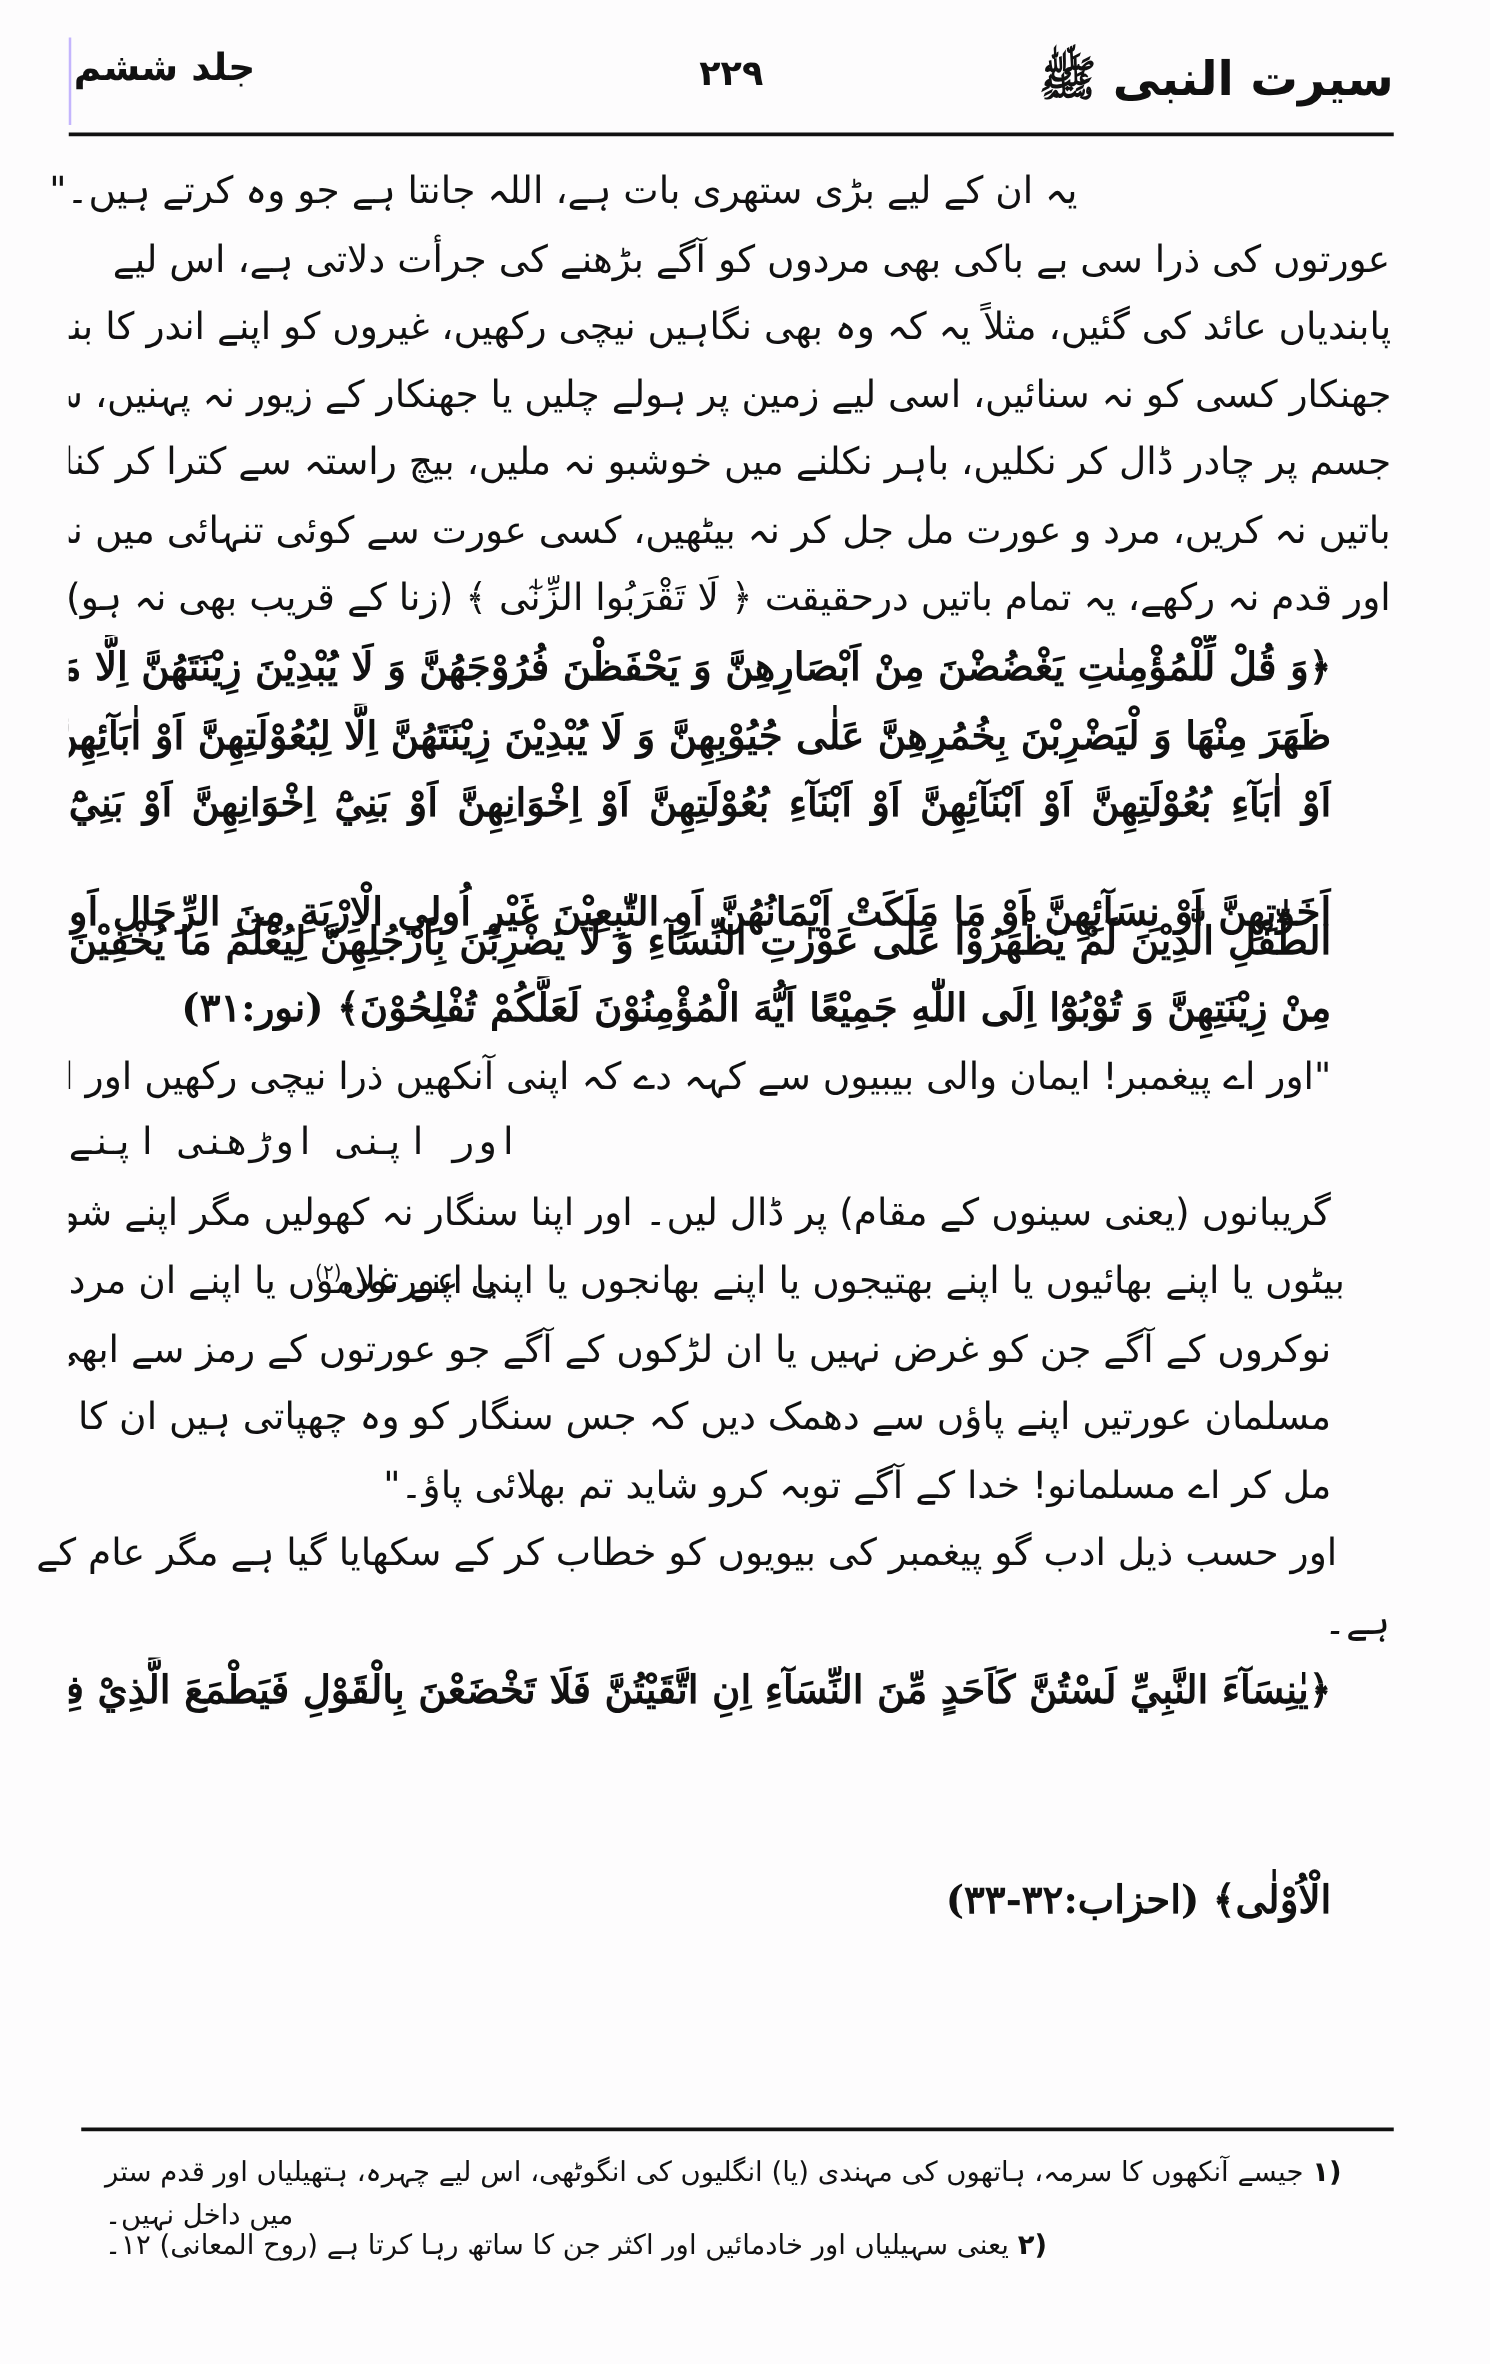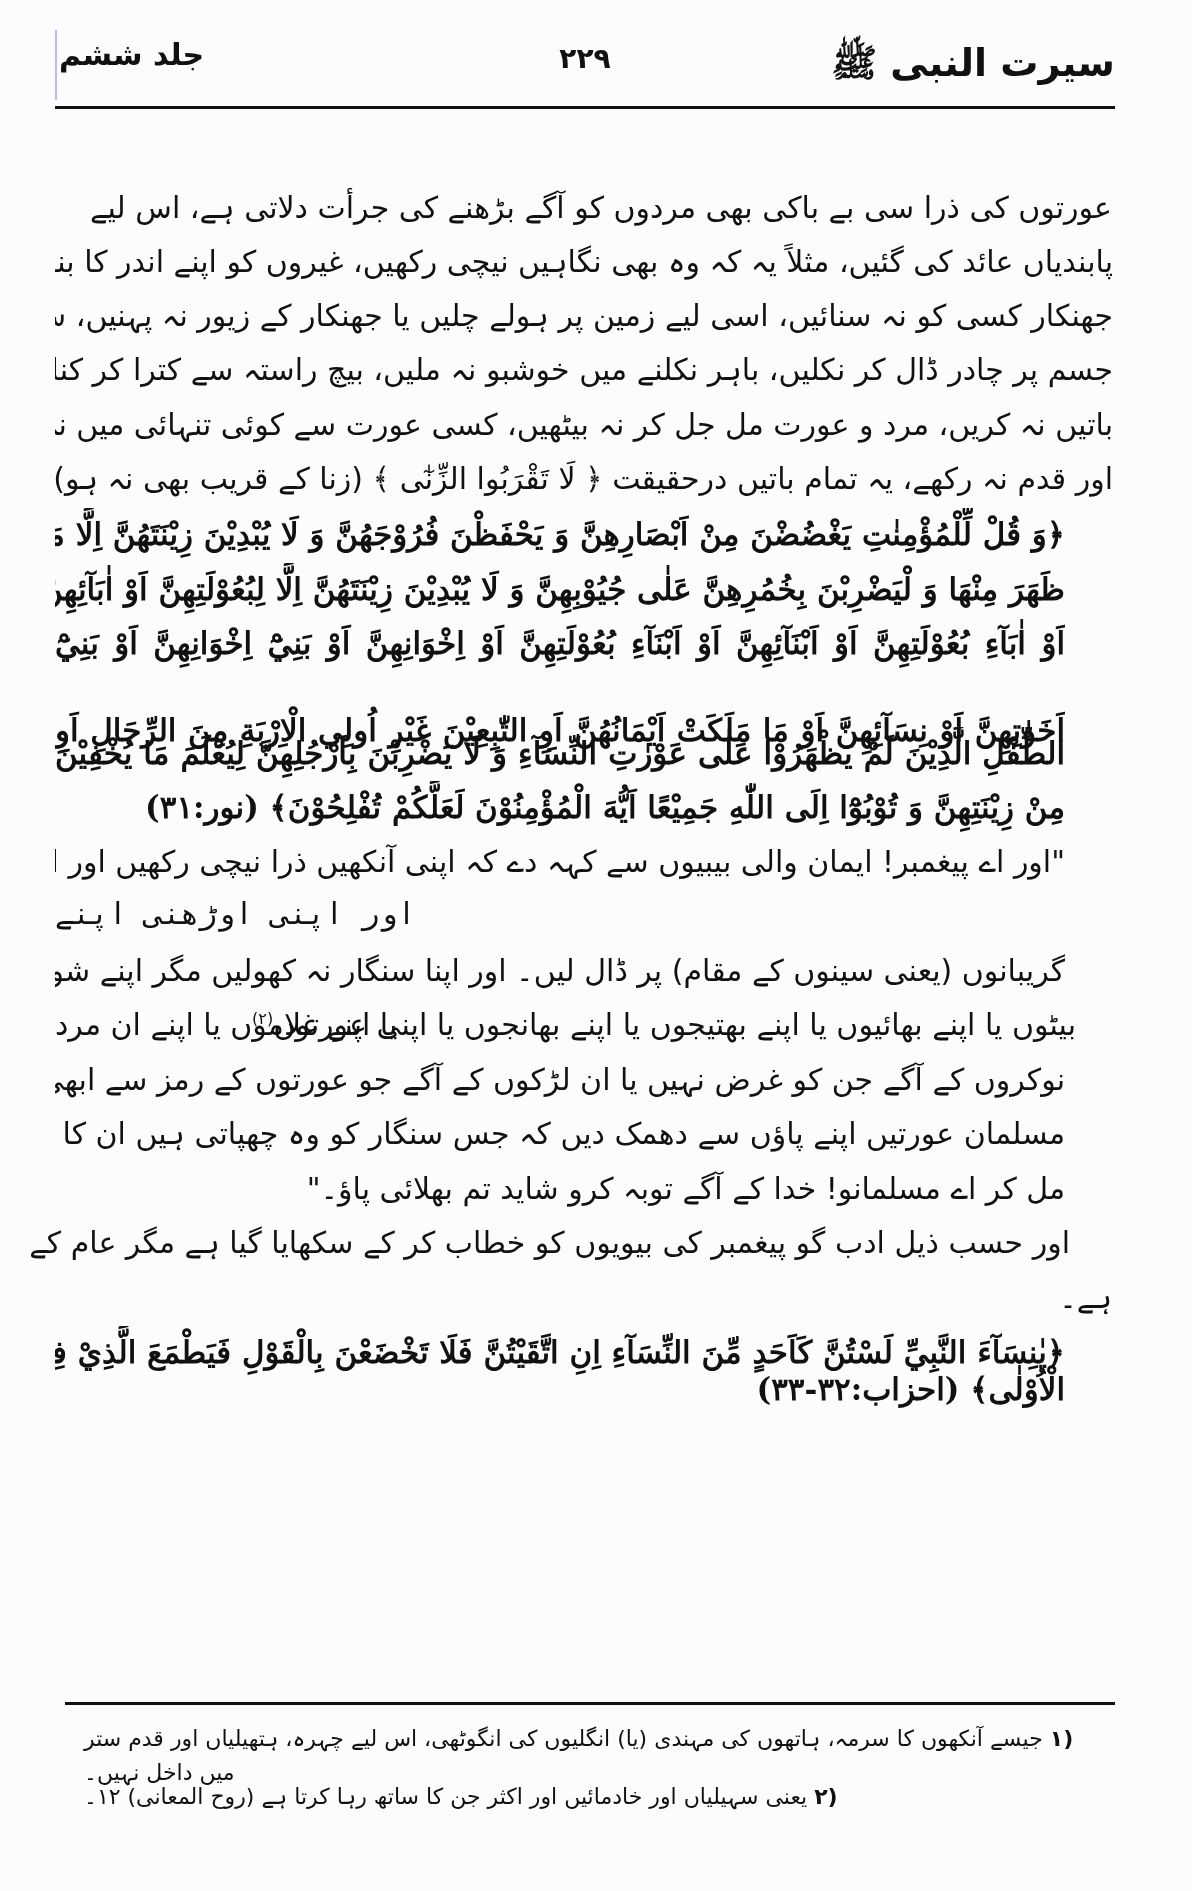--- a/index.html
+++ b/index.html
@@ -111,20 +111,21 @@
 <body>
 
 <div class="page">
 
   <div class="header">
     <span class="book-title">سیرت النبی ﷺ</span>
     <span class="page-number">۲۲۹</span>
     <span class="volume">جلد ششم</span>
   </div>
 
+  <div class="line short" style="top:127px; right:330px; left:auto; width:auto;">یہ ان کے لیے بڑی ستھری بات ہے، اللہ جانتا ہے جو وہ کرتے ہیں۔"</div>
   <div class="line" style="top:182px; right:80px; left:auto; width:1030px;">عورتوں کی ذرا سی بے باکی بھی مردوں کو آگے بڑھنے کی جرأت دلاتی ہے، اس لیے ان پر شرافت کی چند</div>
   <div class="line" style="top:236px;">پابندیاں عائد کی گئیں، مثلاً یہ کہ وہ بھی نگاہیں نیچی رکھیں، غیروں کو اپنے اندر کا بناؤ سنگار نہ دکھائیں، اپنے زیوروں کی</div>
   <div class="line" style="top:290px;">جھنکار کسی کو نہ سنائیں، اسی لیے زمین پر ہولے چلیں یا جھنکار کے زیور نہ پہنیں، سینہ کا پردہ رکھیں، باہر نکلیں تو سارے</div>
   <div class="line" style="top:344px;">جسم پر چادر ڈال کر نکلیں، باہر نکلنے میں خوشبو نہ ملیں، بیچ راستہ سے کترا کر کنارہ کنارہ چلیں، مرد اور عورت راستہ میں</div>
   <div class="line" style="top:399px;">باتیں نہ کریں، مرد و عورت مل جل کر نہ بیٹھیں، کسی عورت سے کوئی تنہائی میں نہ ملے، اجازت کے بغیر گھر کے اندر کوئی</div>
   <div class="line" style="top:453px;">اور قدم نہ رکھے، یہ تمام باتیں درحقیقت ﴿ لَا تَقْرَبُوا الزِّنٰٓی ﴾ (زنا کے قریب بھی نہ ہو) کی شرح ہیں فرمایا:</div>
 
   <div class="line quran" style="top:508px; left:55px; width:1010px;">﴿وَ قُلْ لِّلْمُؤْمِنٰتِ يَغْضُضْنَ مِنْ اَبْصَارِهِنَّ وَ يَحْفَظْنَ فُرُوْجَهُنَّ وَ لَا يُبْدِيْنَ زِيْنَتَهُنَّ اِلَّا مَا</div>
   <div class="line quran" style="top:563px; left:55px; width:1010px;">ظَهَرَ مِنْهَا وَ لْيَضْرِبْنَ بِخُمُرِهِنَّ عَلٰى جُيُوْبِهِنَّ وَ لَا يُبْدِيْنَ زِيْنَتَهُنَّ اِلَّا لِبُعُوْلَتِهِنَّ اَوْ اٰبَآئِهِنَّ</div>
   <div class="line quran" style="top:617px; left:55px; width:1010px;">اَوْ اٰبَآءِ بُعُوْلَتِهِنَّ اَوْ اَبْنَآئِهِنَّ اَوْ اَبْنَآءِ بُعُوْلَتِهِنَّ اَوْ اِخْوَانِهِنَّ اَوْ بَنِيْٓ اِخْوَانِهِنَّ اَوْ بَنِيْٓ</div>
@@ -140,21 +141,21 @@
   </div>
   <div class="line short" style="top:999px; left:55px; right:auto; width:auto; text-align:right; text-align-last:left;">یا اپنے غلاموں یا اپنے ان مرد</div>
   <div class="line" style="top:1054px; left:55px; width:1010px;">نوکروں کے آگے جن کو غرض نہیں یا ان لڑکوں کے آگے جو عورتوں کے رمز سے ابھی آگاہ نہیں اور نہ</div>
   <div class="line" style="top:1108px; left:55px; width:1010px;">مسلمان عورتیں اپنے پاؤں سے دھمک دیں کہ جس سنگار کو وہ چھپاتی ہیں ان کا پتہ لگ جائے اور تم سب</div>
   <div class="line short" style="top:1163px; left:auto; right:127px; width:auto;">مل کر اے مسلمانو! خدا کے آگے توبہ کرو شاید تم بھلائی پاؤ۔"</div>
 
   <div class="line" style="top:1217px; left:30px; width:1040px;">اور حسب ذیل ادب گو پیغمبر کی بیویوں کو خطاب کر کے سکھایا گیا ہے مگر عام کے لیے اس میں پیروی کا نمونہ</div>
   <div class="line short" style="top:1272px; left:auto; right:80px; width:auto;">ہے۔</div>
 
   <div class="line quran" style="top:1326px; left:55px; width:1010px;">﴿يٰنِسَآءَ النَّبِيِّ لَسْتُنَّ كَاَحَدٍ مِّنَ النِّسَآءِ اِنِ اتَّقَيْتُنَّ فَلَا تَخْضَعْنَ بِالْقَوْلِ فَيَطْمَعَ الَّذِيْ فِيْ</div>
-  <div class="line quran short" style="top:1363px; left:auto; right:127px; width:auto;margin-left:32px;">الْاُوْلٰى﴾ (احزاب:۳۲-۳۳)</div>
+  <div class="line quran short" style="top:1494px; left:auto; right:127px; width:auto;margin-left:32px;">الْاُوْلٰى﴾ (احزاب:۳۲-۳۳)</div>
 
   <div class="footnote-rule"></div>
 
   <div class="footnote" style="top:1722px;">
     <span class="fn-num">(۱</span>
     <span>جیسے آنکھوں کا سرمہ، ہاتھوں کی مہندی (یا) انگلیوں کی انگوٹھی، اس لیے چہرہ، ہتھیلیاں اور قدم ستر میں داخل نہیں۔</span>
   </div>
   <div class="footnote" style="top:1780px;">
     <span class="fn-num">(۲</span>
     <span>یعنی سہیلیاں اور خادمائیں اور اکثر جن کا ساتھ رہا کرتا ہے (روح المعانی) ۱۲۔</span>

